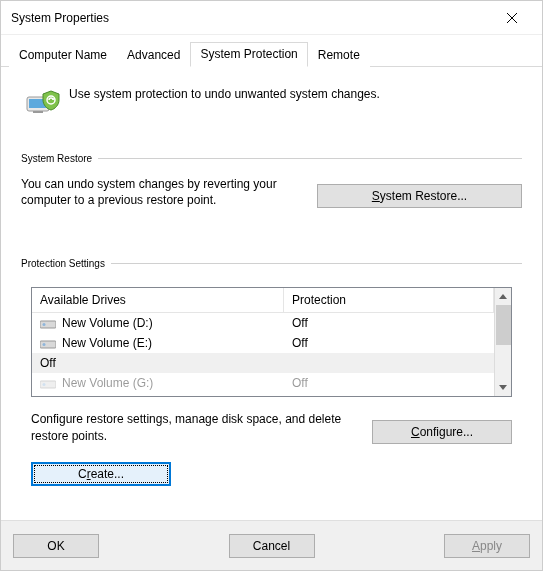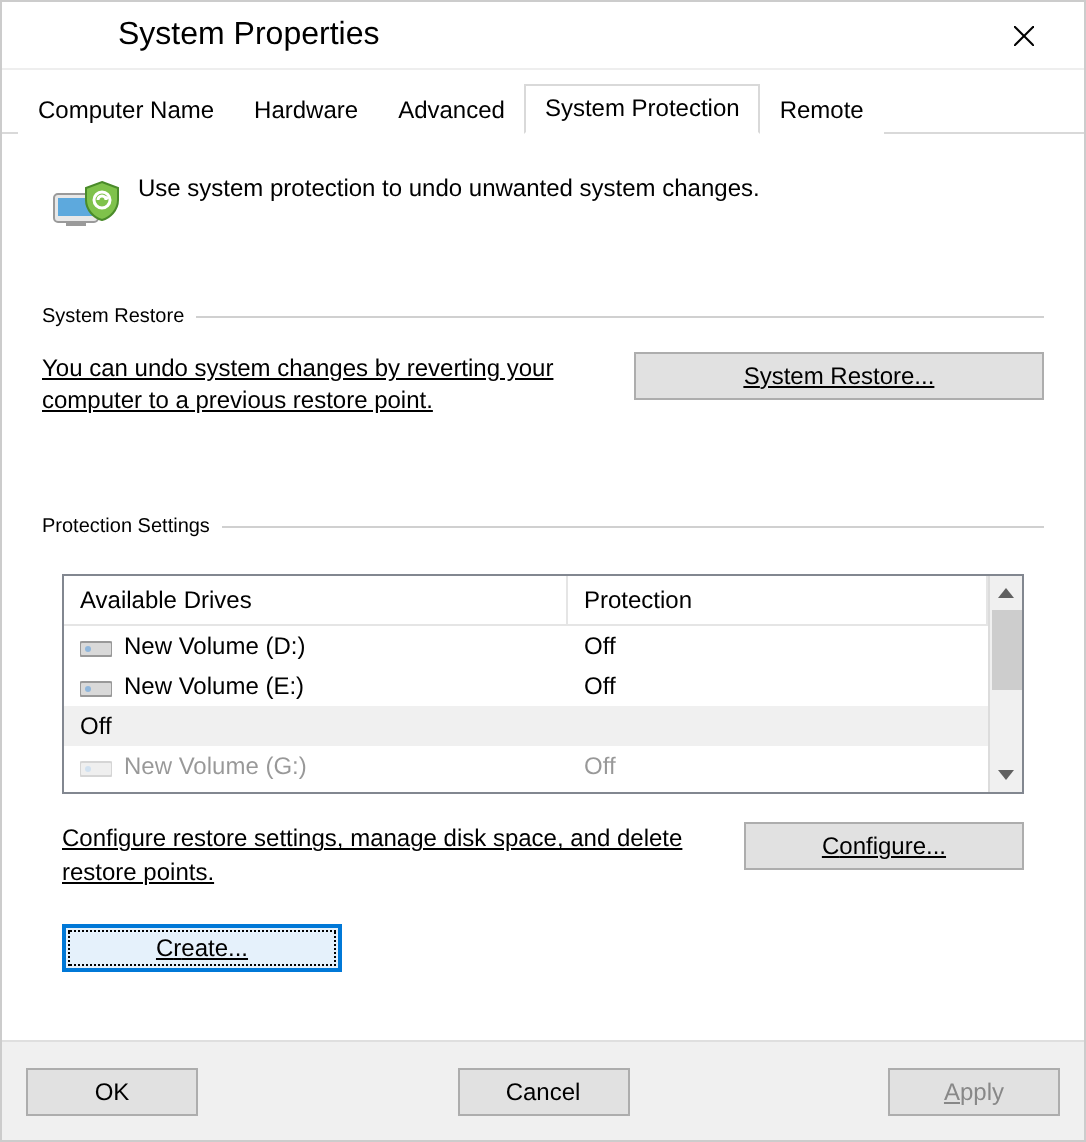--- a/index.html
+++ b/index.html
@@ -22,22 +22,21 @@
   }
   .titlebar {
     height: 34px;
     display: flex;
     align-items: center;
     padding: 0 8px 0 10px;
     border-bottom: 1px solid #eee;
   }
   .titlebar .title {
     flex: 1;
-    font-size: 16px;
-    margin-left: 48px;
+    font-size: 12px;
   }
   .close-btn {
     width: 45px;
     height: 28px;
     display: flex;
     align-items: center;
     justify-content: center;
     cursor: pointer;
   }
   .tabs {
@@ -85,23 +84,22 @@
     border-top: 1px solid #d0d0d0;
     margin: 14px 0 0 0;
     padding: 12px 0 6px 0;
   }
   fieldset.group legend {
     padding: 0 6px 0 0;
     font-size: 10px;
   }
   .row {
     display: flex;
-    align-items: flex-start;
+    align-items: flex-end;
     gap: 16px;
-    text-decoration: underline;
   }
   .row .text {
     flex: 1;
     line-height: 1.35;
   }
   .btn {
     min-width: 140px;
     height: 24px;
     background: #e1e1e1;
     border: 1px solid #adadad;
@@ -219,21 +217,20 @@
     <div class="close-btn">
       <svg width="10" height="10" viewBox="0 0 10 10">
           <line x1="0" y1="0" x2="10" y2="10" stroke="#000" stroke-width="1"></line>
           <line x1="10" y1="0" x2="0" y2="10" stroke="#000" stroke-width="1"></line>
         </svg>
     </div>
   </div>
 
   <div class="tabs">
     <div class="tab"><span>Computer Name</span></div>
-    <div class="tab"><span>Hardware</span></div>
     <div class="tab"><span>Advanced</span></div>
     <div class="tab active"><span>System Protection</span></div>
     <div class="tab"><span>Remote</span></div>
   </div>
 
   <div class="content">
 
     <div class="intro-row">
       <span class="shield-icon">
         <svg viewBox="0 0 40 40">

